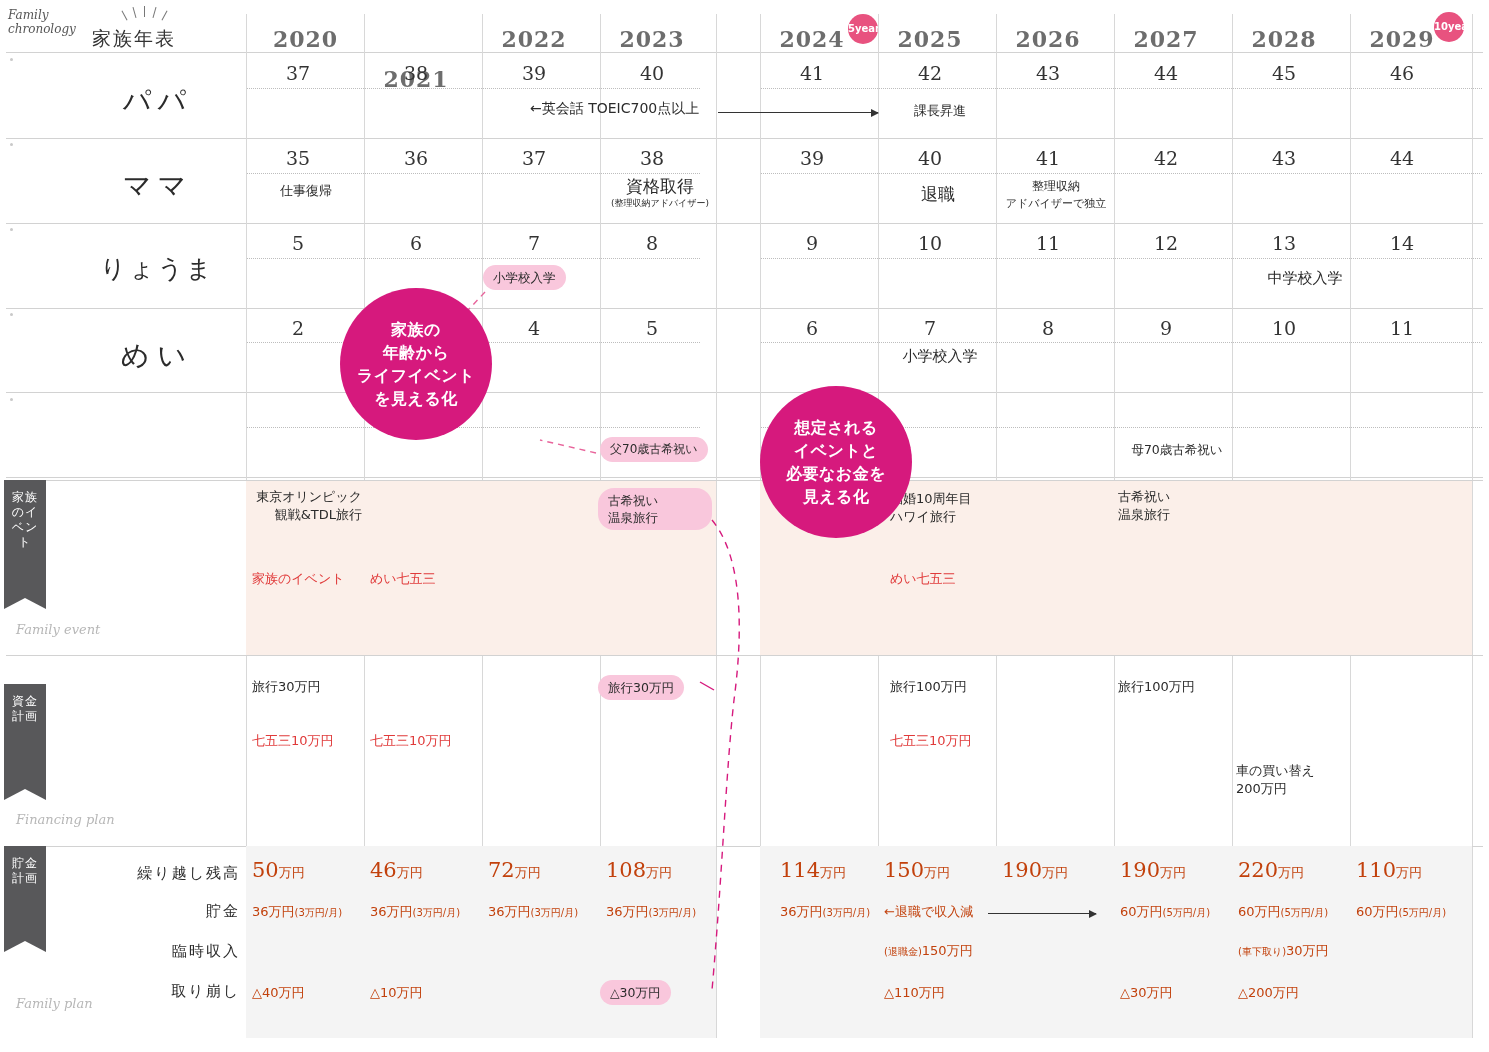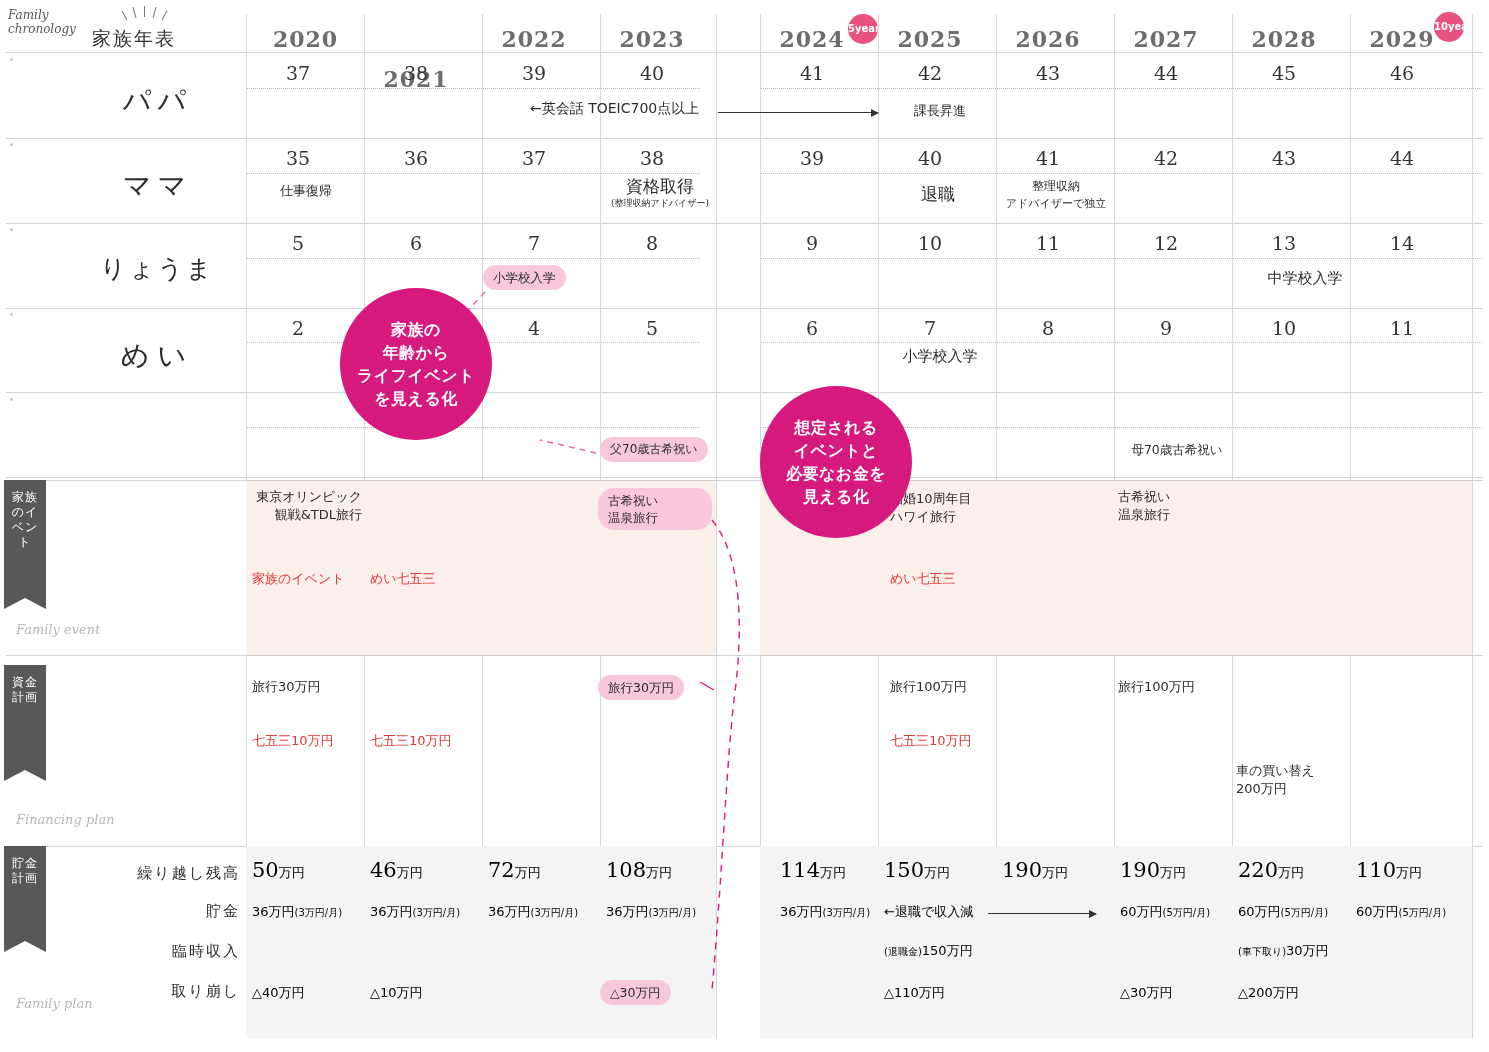--- a/index.html
+++ b/index.html
@@ -94,21 +94,21 @@
     display:flex; align-items:center; justify-content:center; text-align:center;
     font-size:16px; line-height:23px; font-weight:bold; letter-spacing:.5px;
   }
 
   
   .svlabel {
     position:absolute; right:0; width:180px; text-align:right;
     font-size:15px; letter-spacing:2px; color:#2b2b2b;
   }
   .sv {
-    position:absolute; width:112px; font-size:13px; color:#000000;
+    position:absolute; width:112px; font-size:13px; color:#c2410c;
   }
   .sv .big { font-family:"DejaVu Serif", serif; font-size:21px; }
   .sv .small { font-size:10px; }
 
   
   .arrow { position:absolute; height:1px; background:#333; }
   .arrow:after {
     content:""; position:absolute; right:-1px; top:-3.5px;
     border-left:8px solid #333; border-top:4px solid transparent;
     border-bottom:4px solid transparent;
@@ -274,21 +274,21 @@
   <div class="pill" style="left:598px; top:488px; width:114px;">古希祝い<br>温泉旅行</div>
   <div class="cell" style="left:890px; top:490px;">結婚10周年目<br>ハワイ旅行</div>
   <div class="cell" style="left:1118px; top:488px;">古希祝い<br>温泉旅行</div>
 
   <div class="cell red" style="left:252px; top:570px;">家族のイベント</div>
   <div class="cell red" style="left:370px; top:570px;">めい七五三</div>
   <div class="cell red" style="left:890px; top:570px;">めい七五三</div>
 
   <div class="hline" style="left:6px; top:846px; width:1477px;"></div>
 
-  <div class="tab" style="top:665px; height:105px;text-align:center;">
+  <div class="tab" style="top:684px; height:105px;text-align:center;">
     <span>資金計画</span>
   </div>
   <div class="tab-en" style="top:812px;">Financing plan</div>
 
   <div class="cell" style="left:252px; top:678px;">旅行30万円</div>
   <div class="pill" style="left:598px; top:675px;">旅行30万円</div>
   <div class="cell" style="left:890px; top:678px;">旅行100万円</div>
   <div class="cell" style="left:1118px; top:678px;">旅行100万円</div>
 
   <div class="cell red" style="left:252px; top:732px;">七五三10万円</div>

